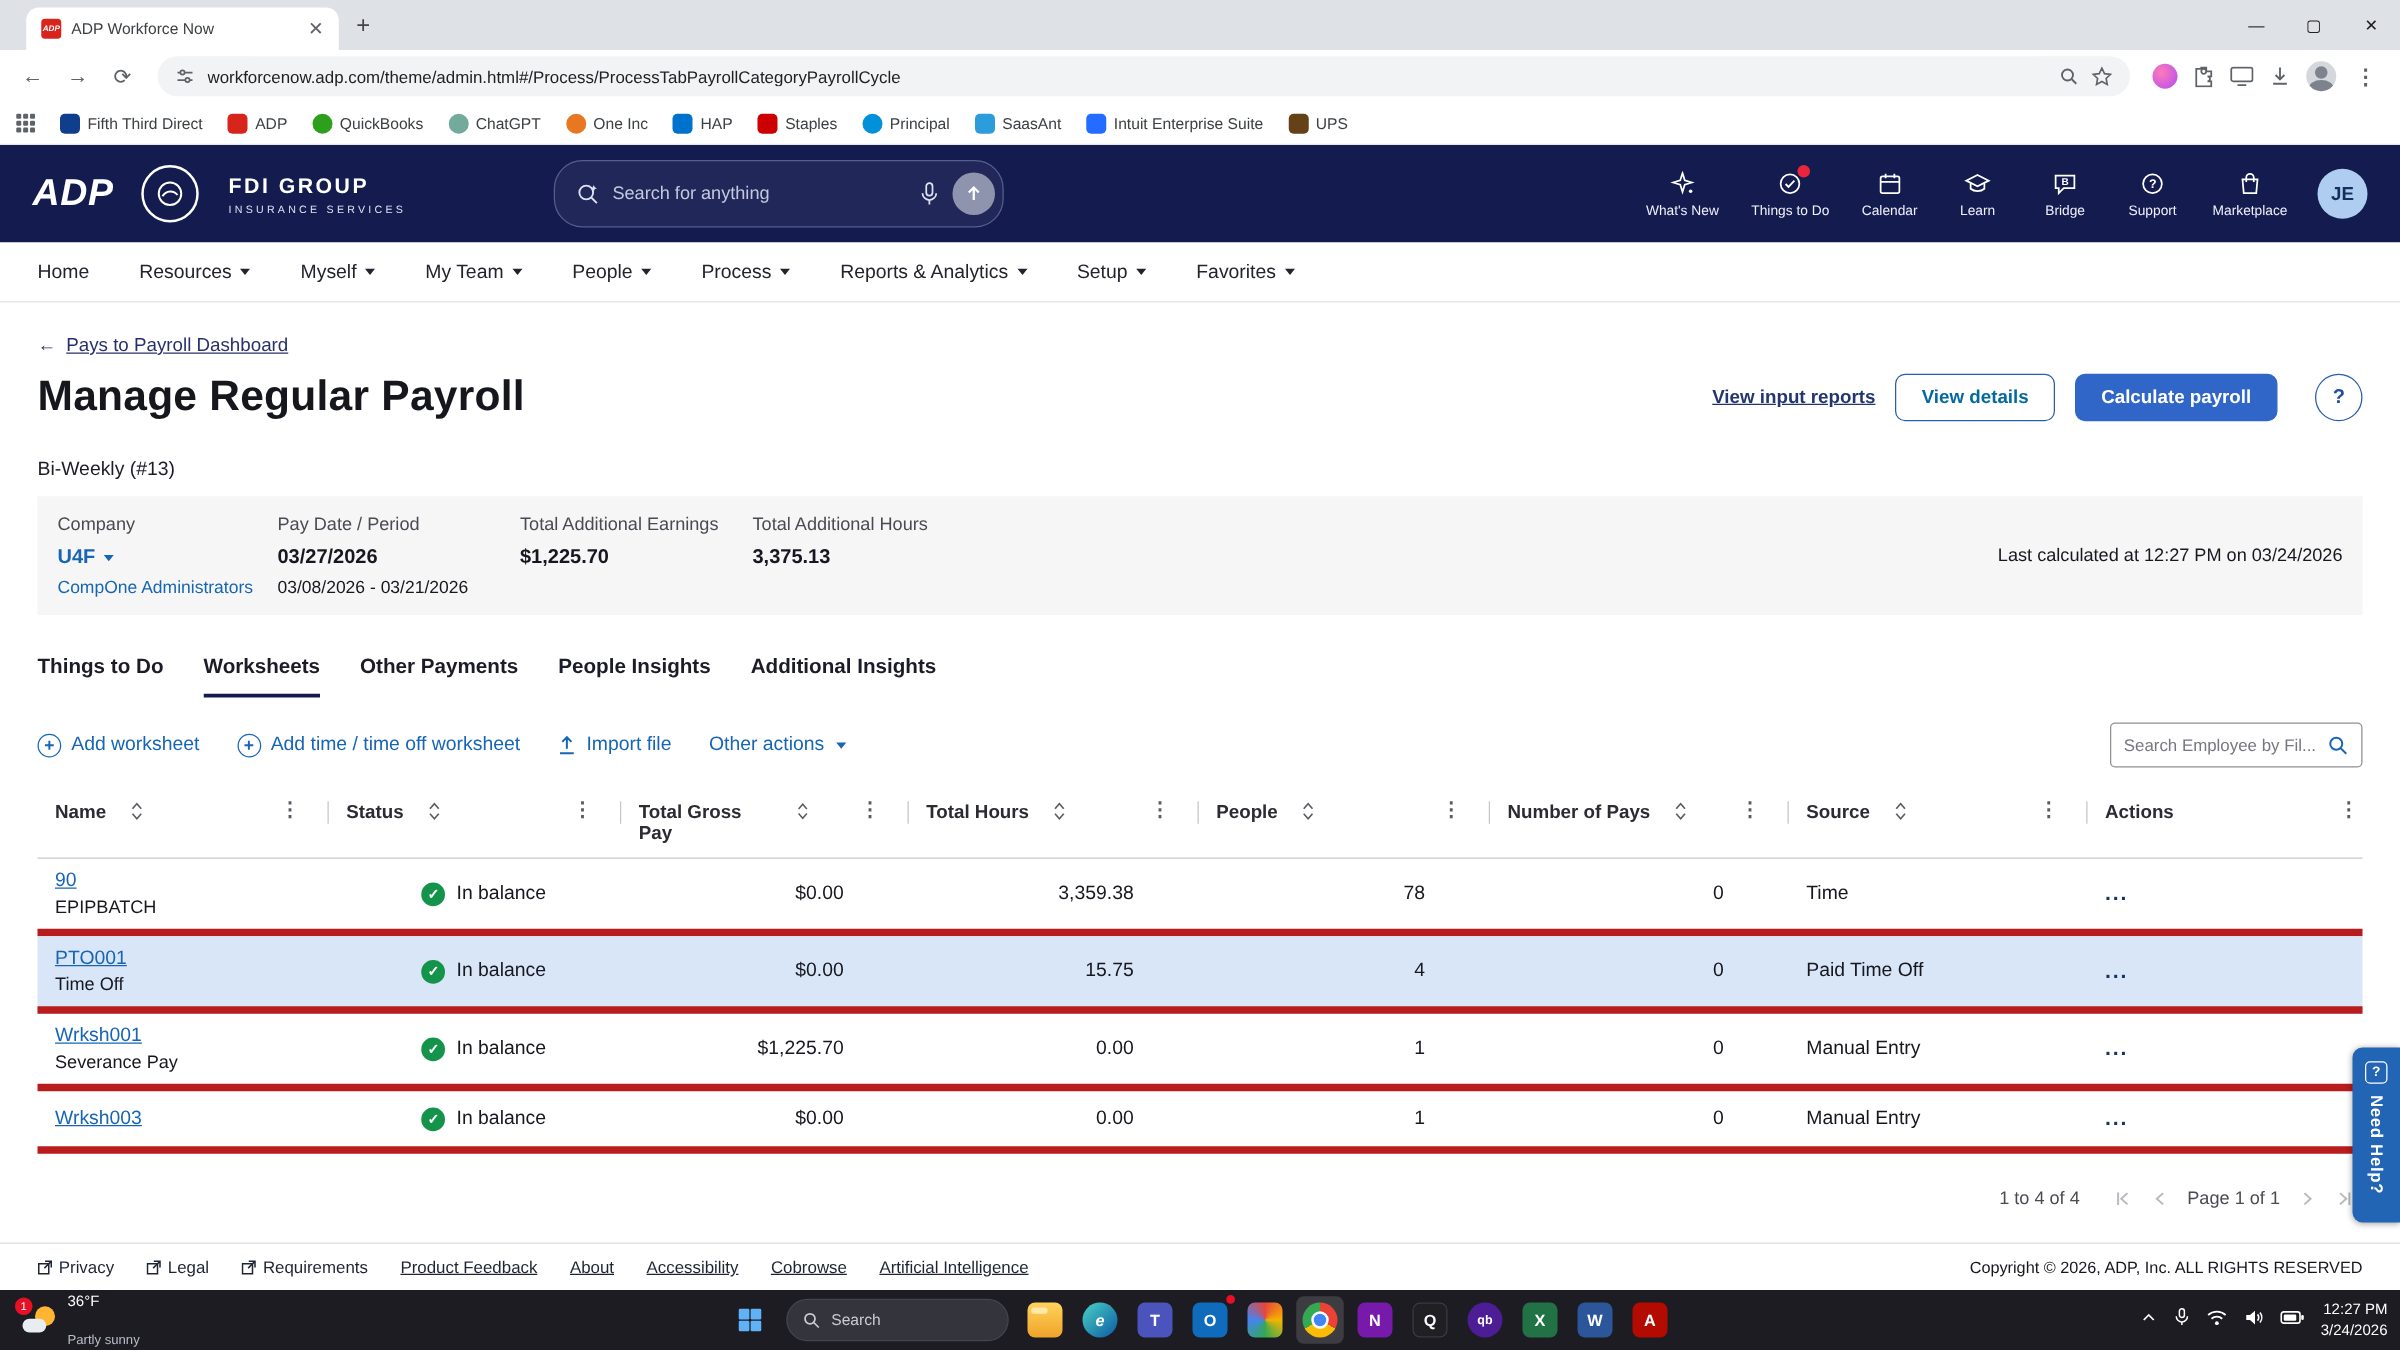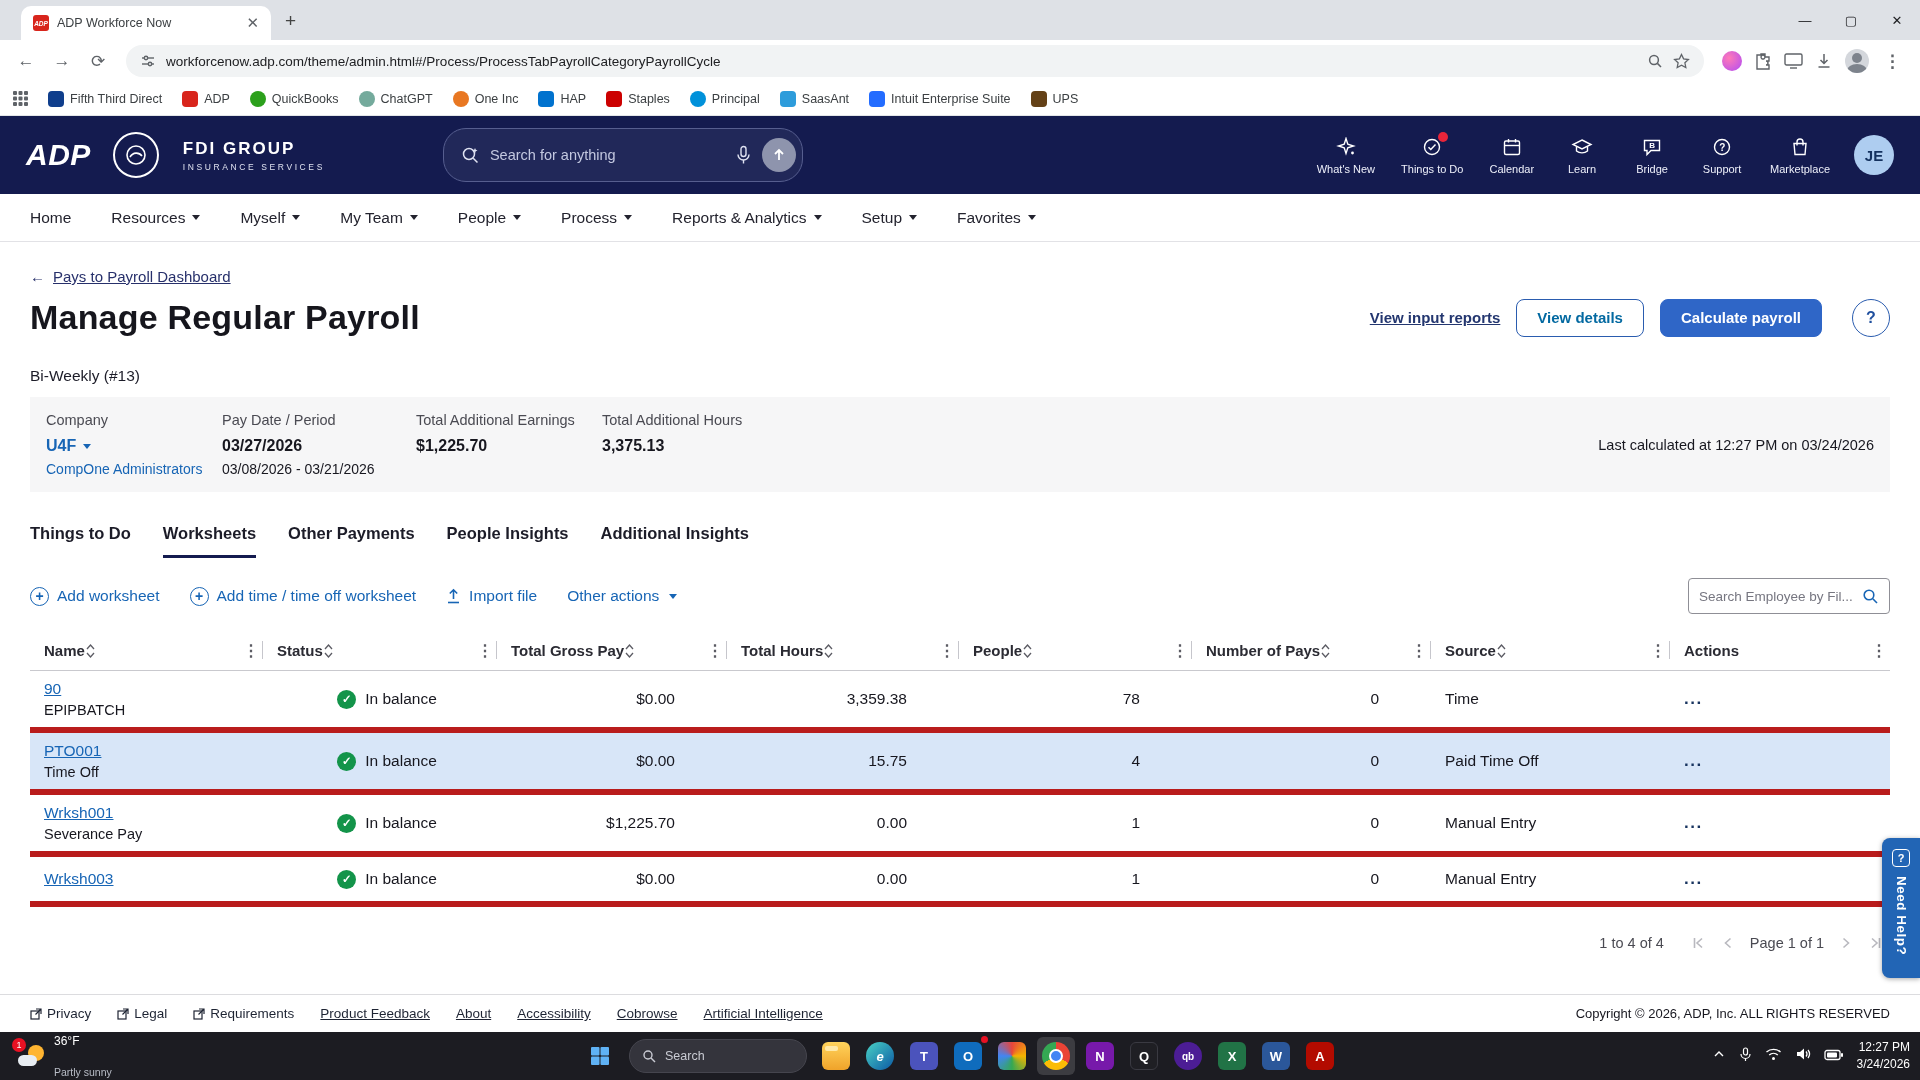--- a/index.html
+++ b/index.html
@@ -90,21 +90,21 @@
 .plus-circle{width:19px;height:19px;border-radius:50%;border:1.6px solid #1765b5;color:#1765b5;font-size:14px;font-weight:bold;display:flex;align-items:center;justify-content:center;line-height:1}
 .caret-l{width:0;height:0;border-left:4.5px solid transparent;border-right:4.5px solid transparent;border-top:5px solid #1765b5;margin-left:2px}
 .emp-search{margin-left:auto;width:202px;height:36px;border:1px solid #8f8f96;border-radius:4px;display:flex;align-items:center;padding:0 10px;gap:8px;background:#fff}
 .emp-search input{flex:1;border:none;outline:none;font-size:13.5px;color:#333;font-family:Liberation Sans, sans-serif;min-width:0}
 .emp-search input::placeholder{color:#767680}
 
 
 .tbl{margin-top:16px}
 .tbl-grid{display:grid;grid-template-columns:233px 234px 230px 232px 233px 239px 239px 1fr}
 .tbl-head{border-bottom:1px solid #c9c9ce}
-.th{display:flex;align-items:flex-end;gap:0;padding:11px 0 11px 14px;font-size:15px;font-weight:600;color:#2b2b33}
+.th{display:flex;align-items:flex-start;gap:19px;padding:11px 0 11px 14px;font-size:15px;font-weight:600;color:#2b2b33}
 .spacer{flex:1}
 .kebab{color:#5b5b63;font-size:16px;font-weight:bold;padding:0 3px;line-height:1}
 .vline{width:1px;height:18px;background:#c6c6cc}
 .tr{border-bottom:6px solid #b91c1c;min-height:58px}
 .tr.selected{background:#d8e6f8}
 .td{padding:9px 0 9px 14px;display:flex;flex-direction:column;justify-content:center}
 .td.num{align-items:flex-end;padding-right:52px;font-size:15.5px}
 .td.status{flex-direction:row;align-items:center;gap:9px;font-size:15.5px}
 .td.src{font-size:15.5px}
 .row-link{color:#1765b5;text-decoration:underline;font-size:15.5px;width:max-content}

